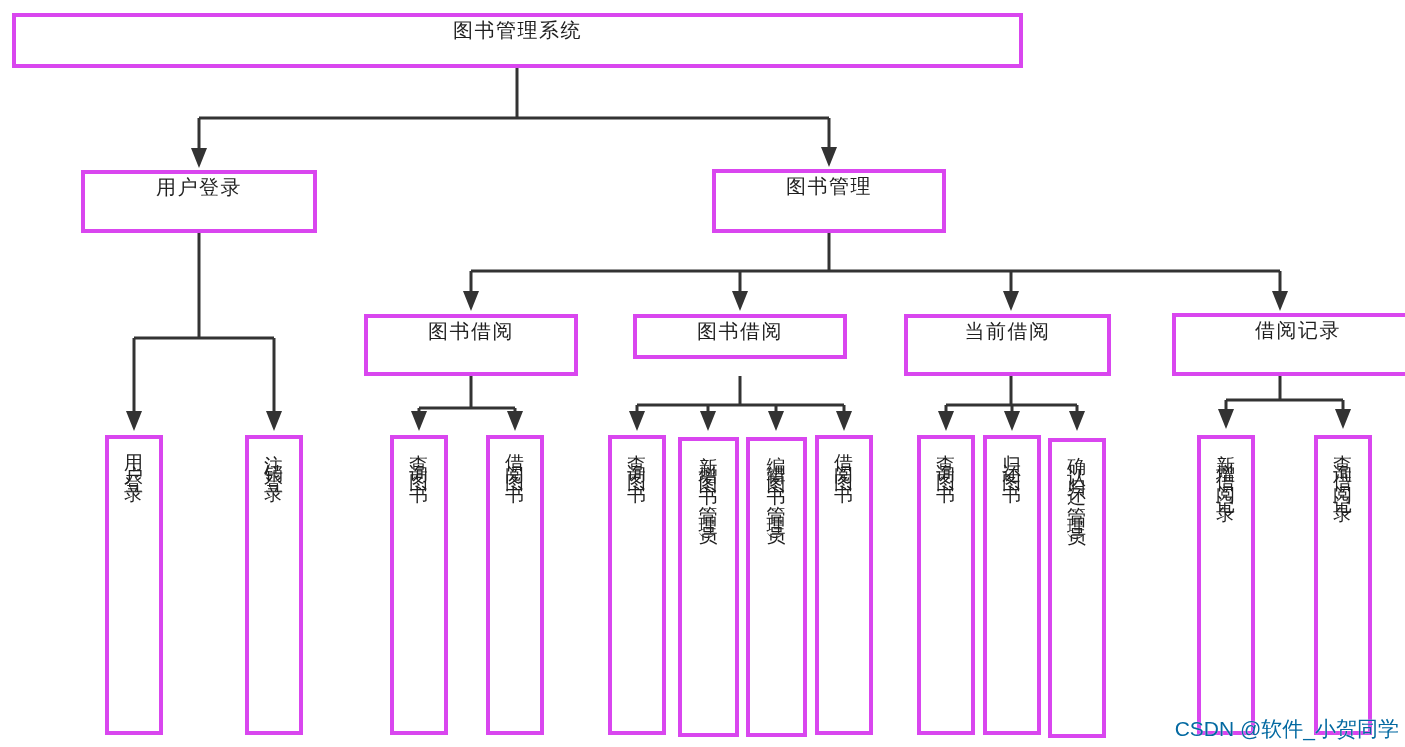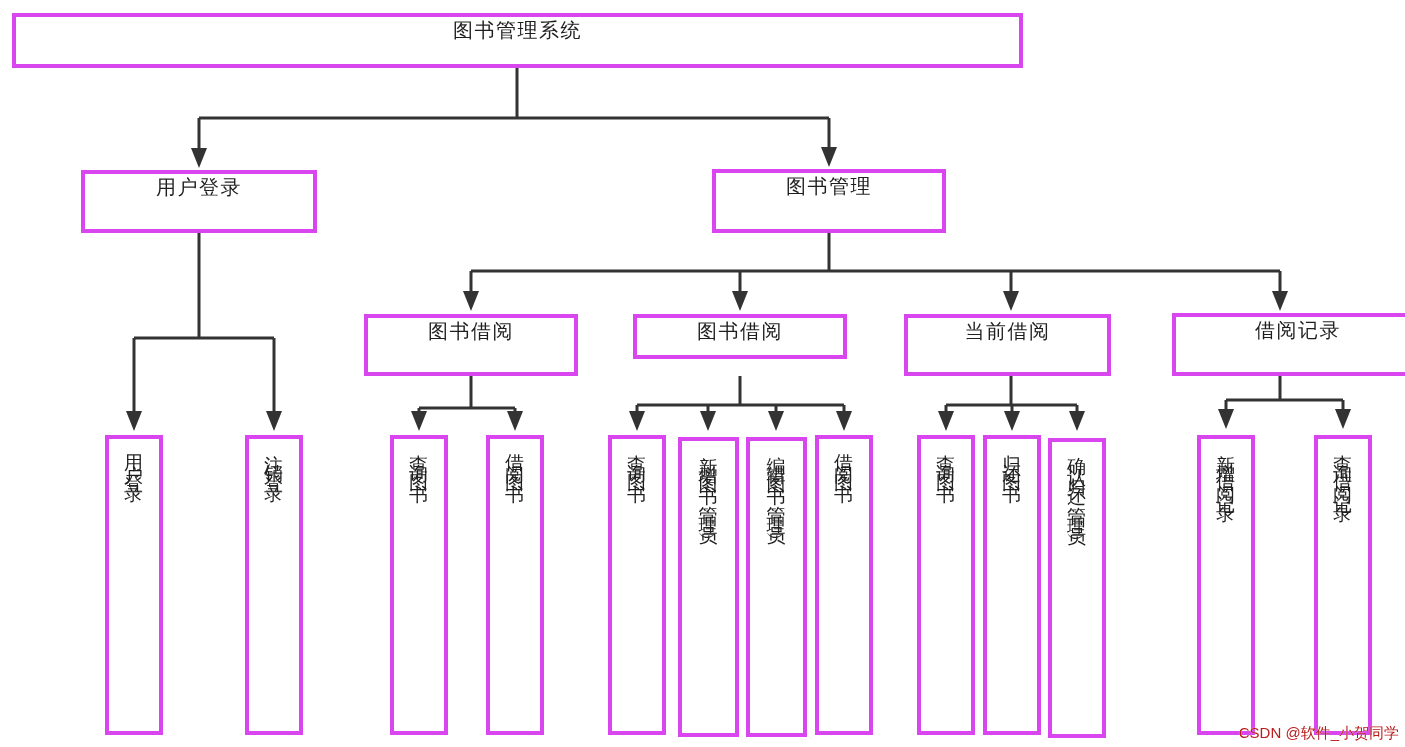--- a/index.html
+++ b/index.html
@@ -43,22 +43,22 @@
     text-orientation: mixed;
     font-size: 19px;
     letter-spacing: 10px;
     line-height: 1;
     white-space: nowrap;
   }
   #watermark {
     position: absolute;
     right: 6px;
     bottom: 4px;
-    font-size: 15px;
-    color: #b91c1c;
+    font-size: 21px;
+    color: #0369a1;
     text-shadow: 0 0 1px #ffffff;
     z-index: 10;
     white-space: nowrap;
   }
   svg line, svg path {
     stroke: #333333;
     stroke-width: 3;
     fill: none;
   }
   svg polygon {

